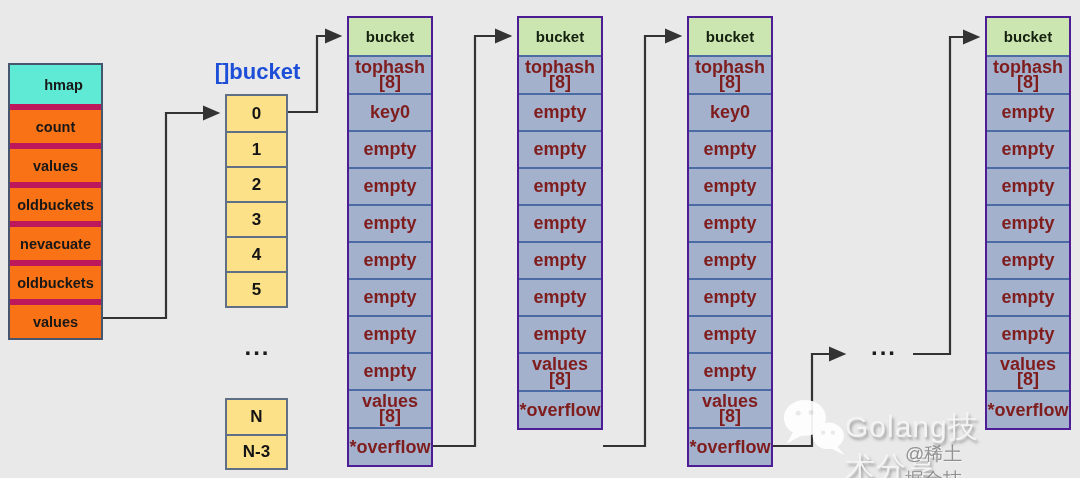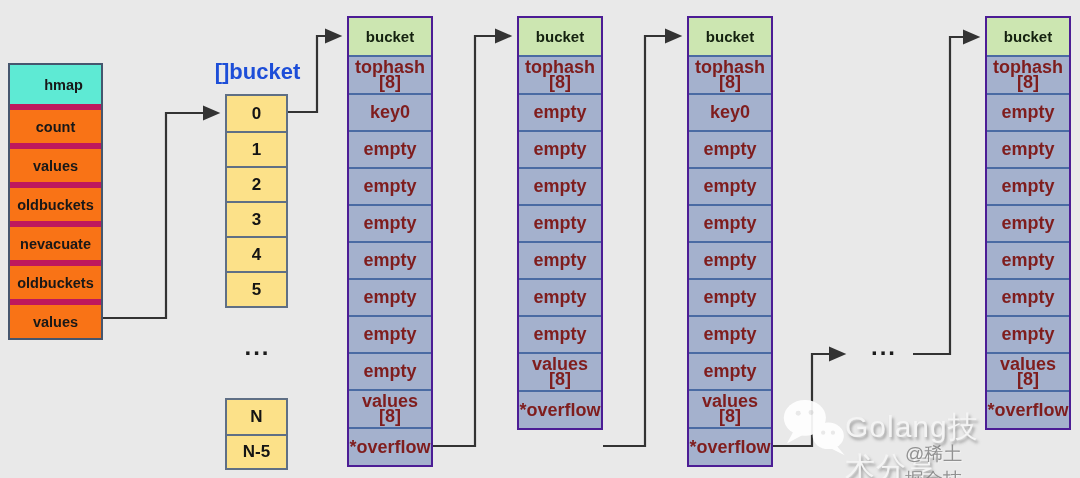--- a/index.html
+++ b/index.html
@@ -107,21 +107,21 @@
     <div class="ycell">0</div>
     <div class="ycell">1</div>
     <div class="ycell">2</div>
     <div class="ycell">3</div>
     <div class="ycell">4</div>
     <div class="ycell">5</div>
   </div>
   <div class="ellipsis ba-ellipsis">...</div>
   <div class="ycol ba-tail">
     <div class="ycell">N</div>
-    <div class="ycell">N-5</div>
+    <div class="ycell">N-3</div>
   </div>
 
   <div class="bcol bcol-0">
     <div class="bheader">bucket</div>
     <div class="bcell tall">tophash
 [8]</div>
     <div class="bcell">key0</div>
     <div class="bcell">empty</div>
     <div class="bcell">empty</div>
     <div class="bcell">empty</div>

